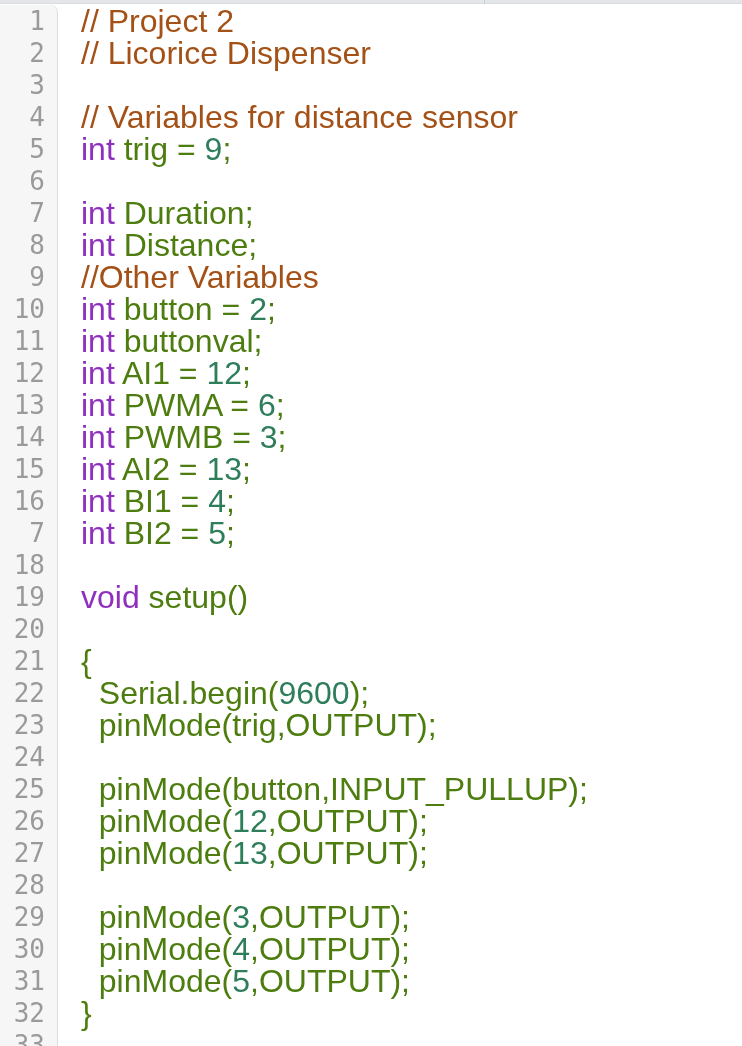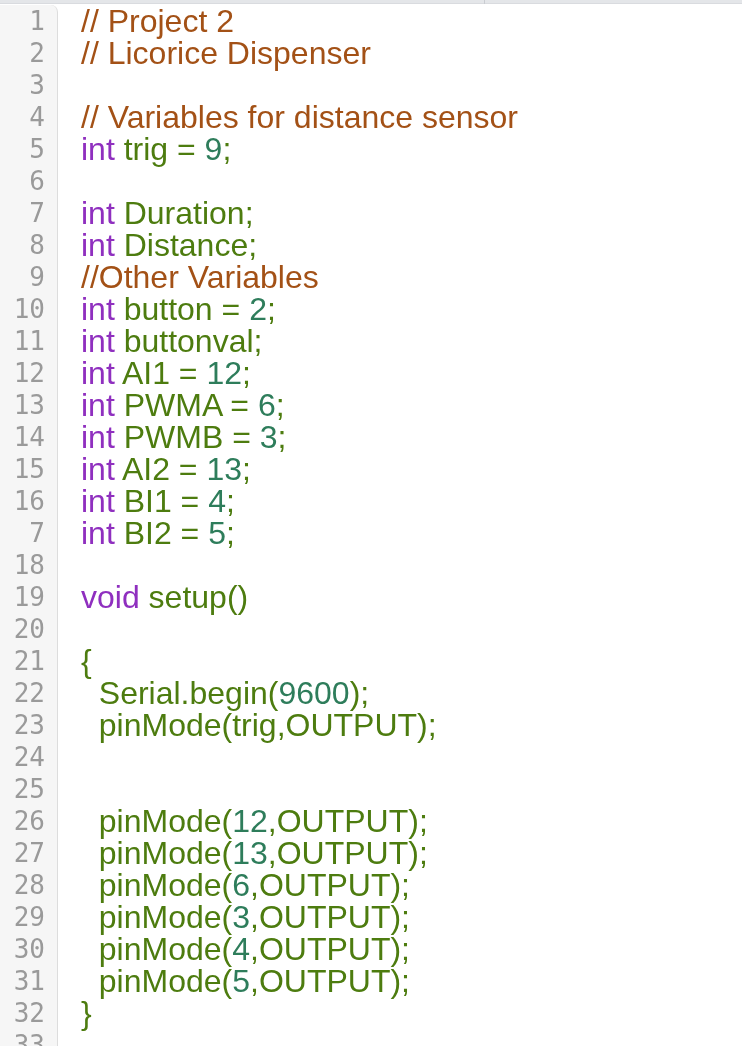--- a/index.html
+++ b/index.html
@@ -119,23 +119,23 @@
       <div class="code-line"><div class="gutter">15</div><div class="code-text"><span class="tok-keyword">int</span><span class="tok-plain"> AI2 = </span><span class="tok-number">13</span><span class="tok-plain">;</span></div></div>
       <div class="code-line"><div class="gutter">16</div><div class="code-text"><span class="tok-keyword">int</span><span class="tok-plain"> BI1 = </span><span class="tok-number">4</span><span class="tok-plain">;</span></div></div>
       <div class="code-line"><div class="gutter">7</div><div class="code-text"><span class="tok-keyword">int</span><span class="tok-plain"> BI2 = </span><span class="tok-number">5</span><span class="tok-plain">;</span></div></div>
       <div class="code-line"><div class="gutter">18</div><div class="code-text"></div></div>
       <div class="code-line"><div class="gutter">19</div><div class="code-text"><span class="tok-keyword">void</span><span class="tok-plain"> setup()</span></div></div>
       <div class="code-line"><div class="gutter">20</div><div class="code-text"></div></div>
       <div class="code-line"><div class="gutter">21</div><div class="code-text"><span class="tok-plain">{</span></div></div>
       <div class="code-line"><div class="gutter">22</div><div class="code-text"><span class="tok-plain">  Serial.begin(</span><span class="tok-number">9600</span><span class="tok-plain">);</span></div></div>
       <div class="code-line"><div class="gutter">23</div><div class="code-text"><span class="tok-plain">  pinMode(trig,OUTPUT);</span></div></div>
       <div class="code-line"><div class="gutter">24</div></div>
-      <div class="code-line"><div class="gutter">25</div></div>
+      <div class="code-line"><div class="gutter">25</div><div class="code-text"><span class="tok-plain">  pinMode(button,INPUT_PULLUP);</span></div></div>
       <div class="code-line"><div class="gutter">26</div><div class="code-text"><span class="tok-plain">  pinMode(</span><span class="tok-number">12</span><span class="tok-plain">,OUTPUT);</span></div></div>
       <div class="code-line"><div class="gutter">27</div><div class="code-text"><span class="tok-plain">  pinMode(</span><span class="tok-number">13</span><span class="tok-plain">,OUTPUT);</span></div></div>
-      <div class="code-line"><div class="gutter">28</div><div class="code-text"><span class="tok-plain">  pinMode(</span><span class="tok-number">6</span><span class="tok-plain">,OUTPUT);</span></div></div>
+      <div class="code-line"><div class="gutter">28</div></div>
       <div class="code-line"><div class="gutter">29</div><div class="code-text"><span class="tok-plain">  pinMode(</span><span class="tok-number">3</span><span class="tok-plain">,OUTPUT);</span></div></div>
       <div class="code-line"><div class="gutter">30</div><div class="code-text"><span class="tok-plain">  pinMode(</span><span class="tok-number">4</span><span class="tok-plain">,OUTPUT);</span></div></div>
       <div class="code-line"><div class="gutter">31</div><div class="code-text"><span class="tok-plain">  pinMode(</span><span class="tok-number">5</span><span class="tok-plain">,OUTPUT);</span></div></div>
       <div class="code-line"><div class="gutter">32</div><div class="code-text"><span class="tok-plain">}</span></div></div>
       <div class="code-line"><div class="gutter">33</div><div class="code-text"></div></div>
     </div>
 </div>
 
 </body></html>

